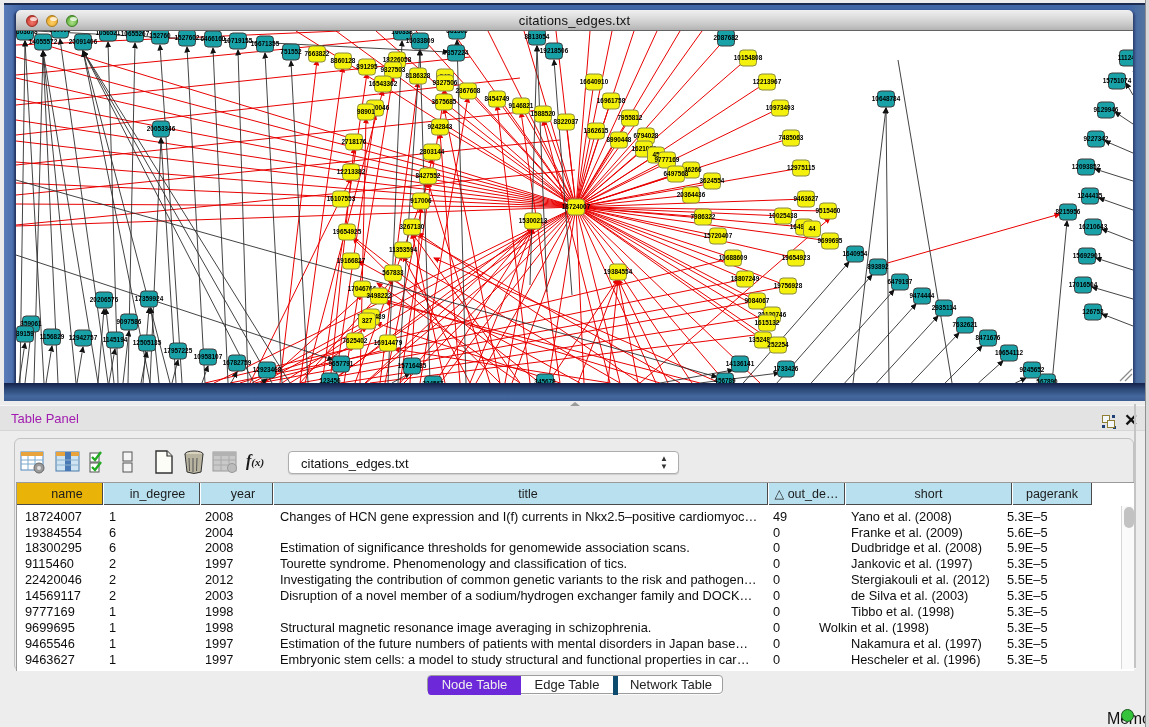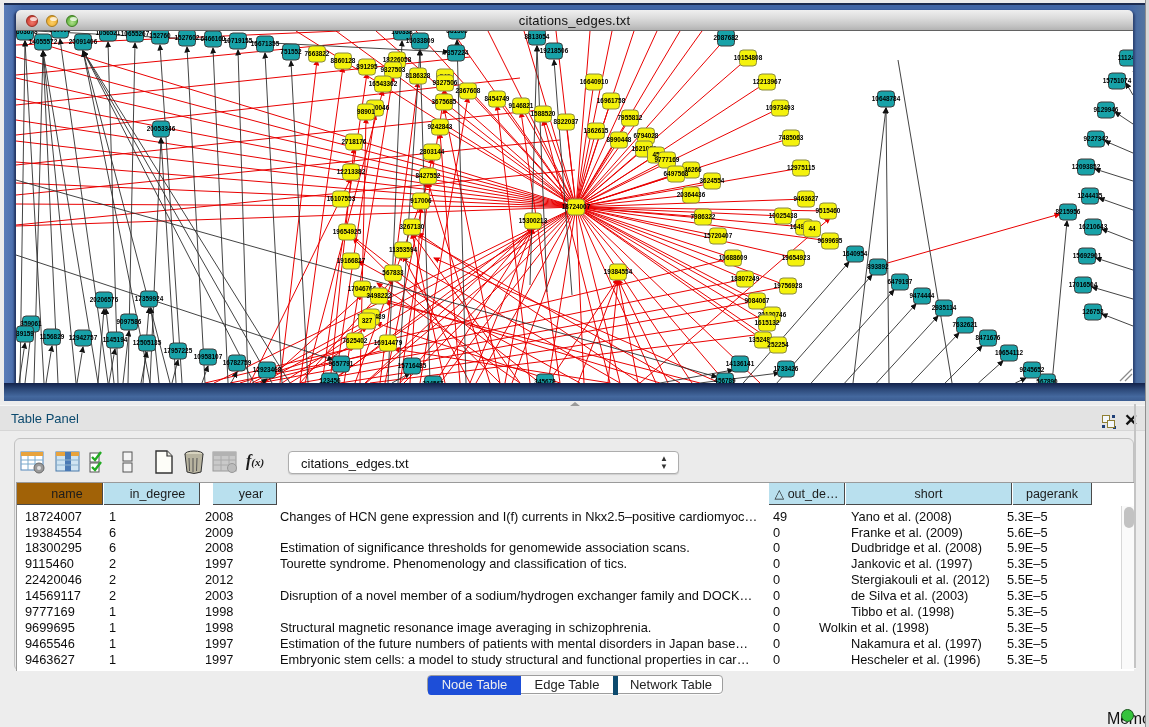--- a/index.html
+++ b/index.html
@@ -24,21 +24,21 @@
 .tl i{position:absolute;left:2.5px;top:1px;width:7px;height:4px;border-radius:50%;
  background:rgba(255,255,255,.75)}
 #tlr{left:10px;background:radial-gradient(circle at 50% 65%,#f07a6c 0,#d4473c 60%,#9c2b22 100%);border:1px solid #9c2b22}
 #tly{left:30px;background:radial-gradient(circle at 50% 65%,#fbd06a 0,#efaf31 60%,#b07c14 100%);border:1px solid #a97c1e}
 #tlg{left:50px;background:radial-gradient(circle at 50% 65%,#b0e08e 0,#6cbb48 60%,#3e7e22 100%);border:1px solid #3e7e22}
 #canvas{position:absolute;left:0;top:21px;width:1117px;height:352px;background:#fff;overflow:hidden}
 
 #panel{position:absolute;left:0;top:401px;width:1149px;height:326px;background:#ededed}
 #ptitle{position:absolute;left:0;top:4px;width:1149px;height:26px;background:#e3e3e3;
  border-top:1px solid #f6f6f6;border-bottom:1px solid #d6d6d6}
-#ptitle .t{position:absolute;left:11px;top:5px;font-size:13px;color:#0c4a6e}
+#ptitle .t{position:absolute;left:11px;top:5px;font-size:13px;color:#a21caf}
 #flt{position:absolute;left:1102px;top:9px;width:15px;height:15px}
 #flt .a,#flt .b{position:absolute;width:8px;height:8px;background:#f4f8fc;border:1.5px solid #8f7f33}
 #flt .a{left:0;top:0}#flt .b{left:5px;top:5px}
 #flt .d{position:absolute;width:3px;height:3px;background:#1f3f77}
 #closex{position:absolute;left:1122px;top:6px;width:18px;height:18px;font-size:17px;
  font-weight:bold;color:#111;line-height:18px;text-align:center}
 #toolbox{position:absolute;left:14px;top:37px;width:1120px;height:233px;background:#ebebeb;
  border:1px solid #c2c2c2;border-radius:6px}
 .ic{position:absolute;top:49px}
 #dd{position:absolute;left:288px;top:50px;width:391px;height:23px;background:#fff;
@@ -670,42 +670,43 @@
           <line x1="17" y1="6" x2="17" y2="21"></line>
         </g>
         <circle cx="20" cy="18" r="4.5" fill="#bbb" stroke="#999"></circle>
       </svg>
       <div class="ic" style="left:246px;top:51px;font-size:16px;font-style:italic;font-weight:bold;color:#1a1a1a;font-family:'Liberation Serif',serif">f<span style="font-size:11px">(x)</span></div>
   <div id="dd">
         <span class="t">citations_edges.txt</span>
         <span class="ar">▲<br>▼</span>
       </div>
   <div id="tbl">
-    <div class="th" style="left:0;width:86px;background:#a16207;text-indent:15px">name</div>
+    <div class="th" style="left:0;width:86px;background:#eab308;text-indent:15px">name</div>
     <div class="th" style="left:87px;width:96px;text-indent:12px">in_degree</div>
-    <div class="th" style="left:196px;width:64px;text-indent:13px">year</div>
+    <div class="th" style="left:184px;width:72px;text-indent:13px">year</div>
+    <div class="th" style="left:257px;width:494px;text-indent:15px">title</div>
     <div class="th" style="left:752px;width:76px">△ out_de…</div>
     <div class="th" style="left:829px;width:166px">short</div>
     <div class="th" style="left:996px;width:79px">pagerank</div>
     <div id="vsb">
           <div class="th2"></div>
         </div>
     <div class="tr" style="top:25.6px">
           <span style="left:8px">18724007</span>
           <span style="left:92px">1</span>
           <span style="left:188px">2008</span>
           <span style="left:263px">Changes of HCN gene expression and I(f) currents in Nkx2.5–positive cardiomyoc…</span>
           <span style="left:756px">49</span>
           <span style="left:834px">Yano et al. (2008)</span>
           <span style="left:990px">5.3E–5</span>
         </div>
         <div class="tr" style="top:41.5px">
           <span style="left:8px">19384554</span>
           <span style="left:92px">6</span>
-          <span style="left:188px">2009</span>
+          <span style="left:188px">2004</span>
           <span style="left:756px">0</span>
           <span style="left:834px">Franke et al. (2009)</span>
           <span style="left:990px">5.6E–5</span>
         </div>
         <div class="tr" style="top:57.4px">
           <span style="left:8px">18300295</span>
           <span style="left:92px">6</span>
           <span style="left:188px">2008</span>
           <span style="left:263px">Estimation of significance thresholds for genomewide association scans.</span>
           <span style="left:756px">0</span>
@@ -718,20 +719,21 @@
           <span style="left:188px">1997</span>
           <span style="left:263px">Tourette syndrome. Phenomenology and classification of tics.</span>
           <span style="left:756px">0</span>
           <span style="left:834px">Jankovic et al. (1997)</span>
           <span style="left:990px">5.3E–5</span>
         </div>
         <div class="tr" style="top:89.2px">
           <span style="left:8px">22420046</span>
           <span style="left:92px">2</span>
           <span style="left:188px">2012</span>
+          <span style="left:263px">Investigating the contribution of common genetic variants to the risk and pathogen…</span>
           <span style="left:756px">0</span>
           <span style="left:834px">Stergiakouli et al. (2012)</span>
           <span style="left:990px">5.5E–5</span>
         </div>
         <div class="tr" style="top:105.1px">
           <span style="left:8px">14569117</span>
           <span style="left:92px">2</span>
           <span style="left:188px">2003</span>
           <span style="left:263px">Disruption of a novel member of a sodium/hydrogen exchanger family and DOCK…</span>
           <span style="left:756px">0</span>
@@ -768,21 +770,21 @@
           <span style="left:8px">9463627</span>
           <span style="left:92px">1</span>
           <span style="left:188px">1997</span>
           <span style="left:263px">Embryonic stem cells: a model to study structural and functional properties in car…</span>
           <span style="left:756px">0</span>
           <span style="left:834px">Hescheler et al. (1996)</span>
           <span style="left:990px">5.3E–5</span>
         </div>
   </div>
   <div class="tabs" style="width:296px">
-    <div class="tab" style="left:0;width:93px;background:#1d4ed8;color:#eee;border-radius:3px 0 0 3px">Node Table</div>
+    <div class="tab" style="left:0;width:93px;background:#6d28d9;color:#eee;border-radius:3px 0 0 3px">Node Table</div>
     <div class="tab" style="left:93px;width:92px">Edge Table</div>
     <div class="tab" style="left:185px;width:111px;border-left:5px solid #0c4a6e">Network Table</div>
   </div>
   <div id="memo">Memory: OK</div>
       <div id="dot"></div>
  </div>
  <div id="redge"></div>
     <div id="redge2"></div>
     <div id="spl"></div>
 </div>

